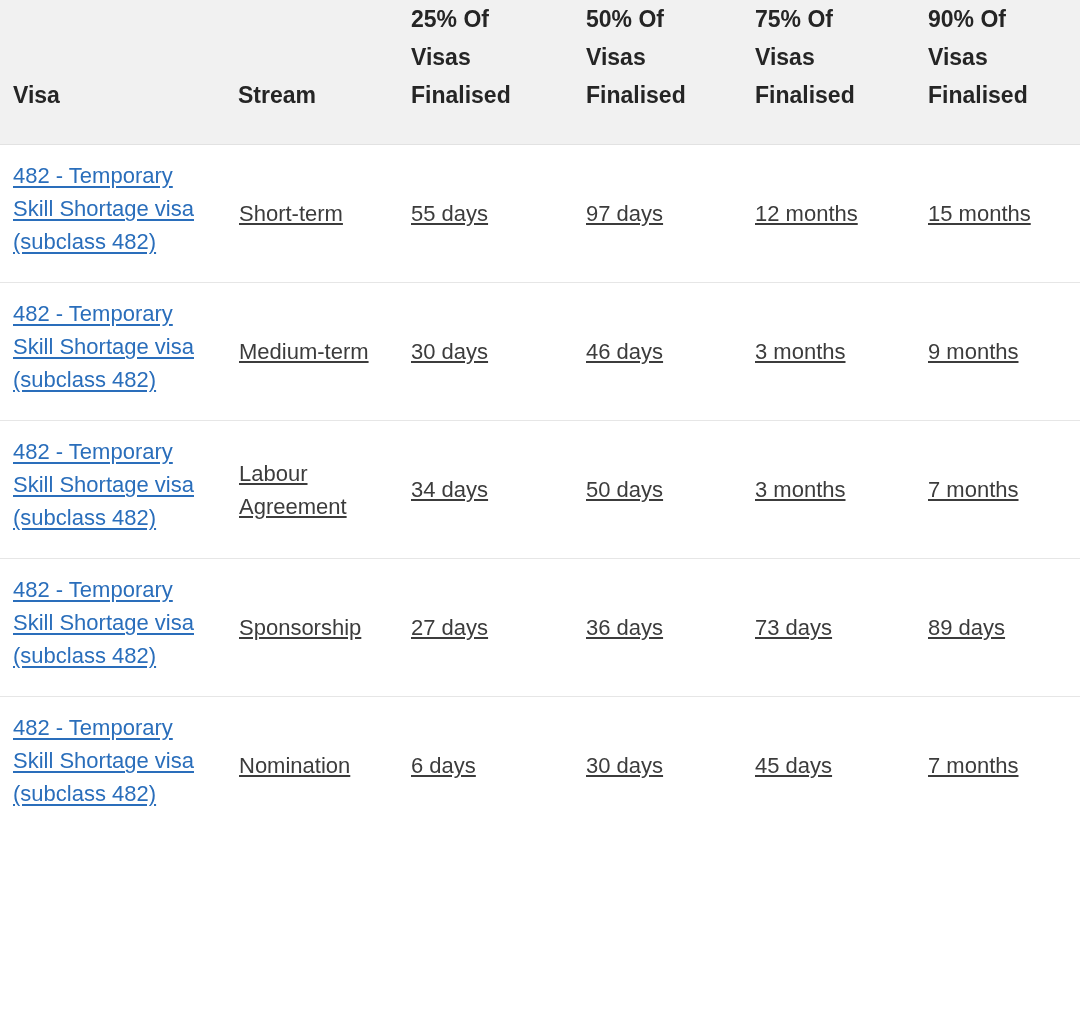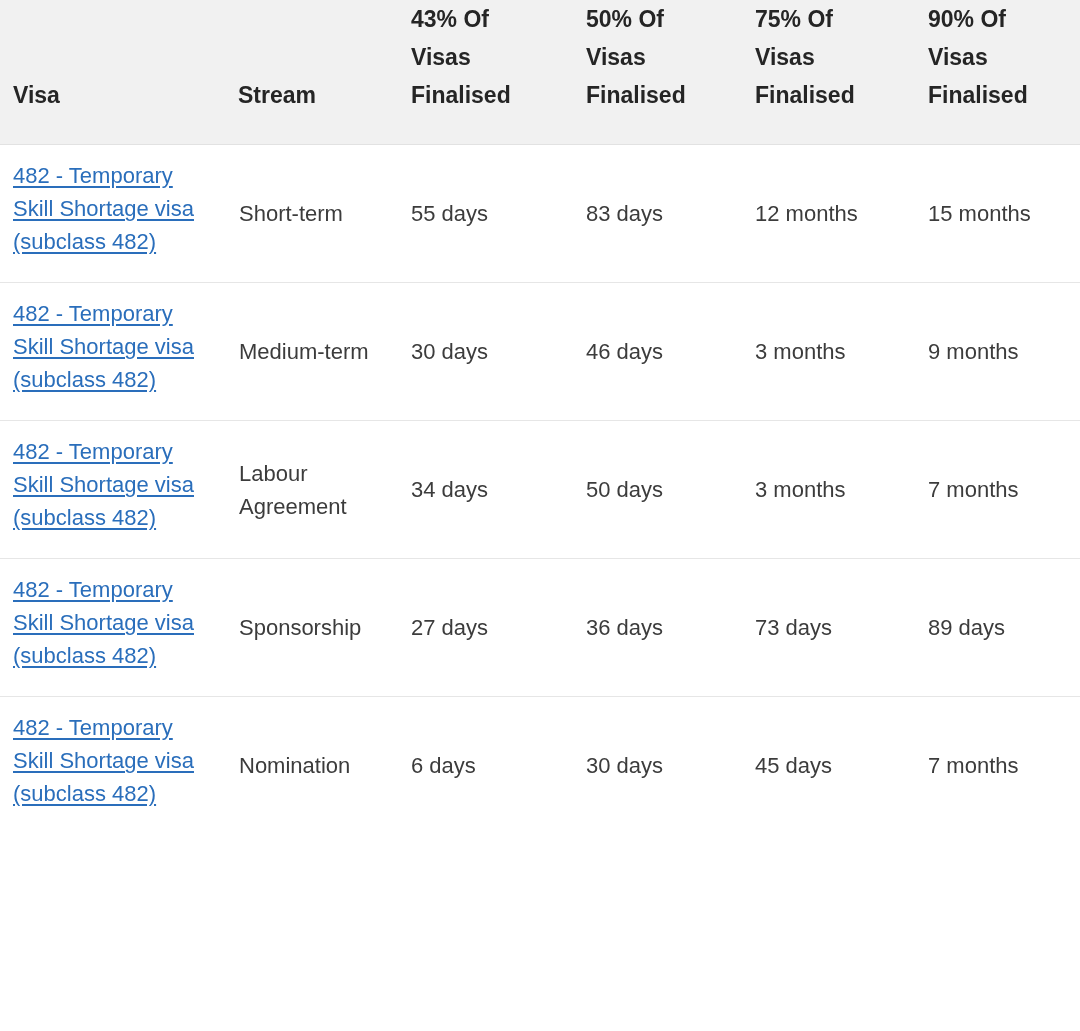--- a/index.html
+++ b/index.html
@@ -83,20 +83,21 @@
     font-size: 22px;
     line-height: 33px;
     cursor: pointer;
     display: inline;
   }
 
   .stream-text,
   .value-text {
     display: block;
     color: #3c3c3c;
+    text-decoration: underline;
   }
 </style>
 </head>
 <body>
 
 <table class="visa-table">
   <colgroup>
     <col class="col-visa">
       <col class="col-stream">
       <col class="col-p25">
@@ -107,21 +108,21 @@
 
   <thead>
     <tr>
       <th class="col-visa">
           <span class="th-line">Visa</span>
         </th>
       <th class="col-stream">
           <span class="th-line">Stream</span>
         </th>
       <th class="col-p25">
-          <span class="th-line">43% Of</span>
+          <span class="th-line">25% Of</span>
           <span class="th-line">Visas</span>
           <span class="th-line">Finalised</span>
         </th>
       <th class="col-p50">
           <span class="th-line">50% Of</span>
           <span class="th-line">Visas</span>
           <span class="th-line">Finalised</span>
         </th>
       <th class="col-p75">
           <span class="th-line">75% Of</span>
@@ -139,21 +140,21 @@
   <tbody>
       <tr>
         <td class="cell-visa"><a class="visa-link">482 - Temporary Skill Shortage visa (subclass 482)</a></td>
         <td>
           <span class="stream-text">Short-term</span>
         </td>
         <td>
           <span class="value-text">55 days</span>
         </td>
         <td>
-          <span class="value-text">83 days</span>
+          <span class="value-text">97 days</span>
         </td>
         <td>
           <span class="value-text">12 months</span>
         </td>
         <td>
           <span class="value-text">15 months</span>
         </td>
       </tr>
       <tr>
         <td class="cell-visa"><a class="visa-link">482 - Temporary Skill Shortage visa (subclass 482)</a></td>

